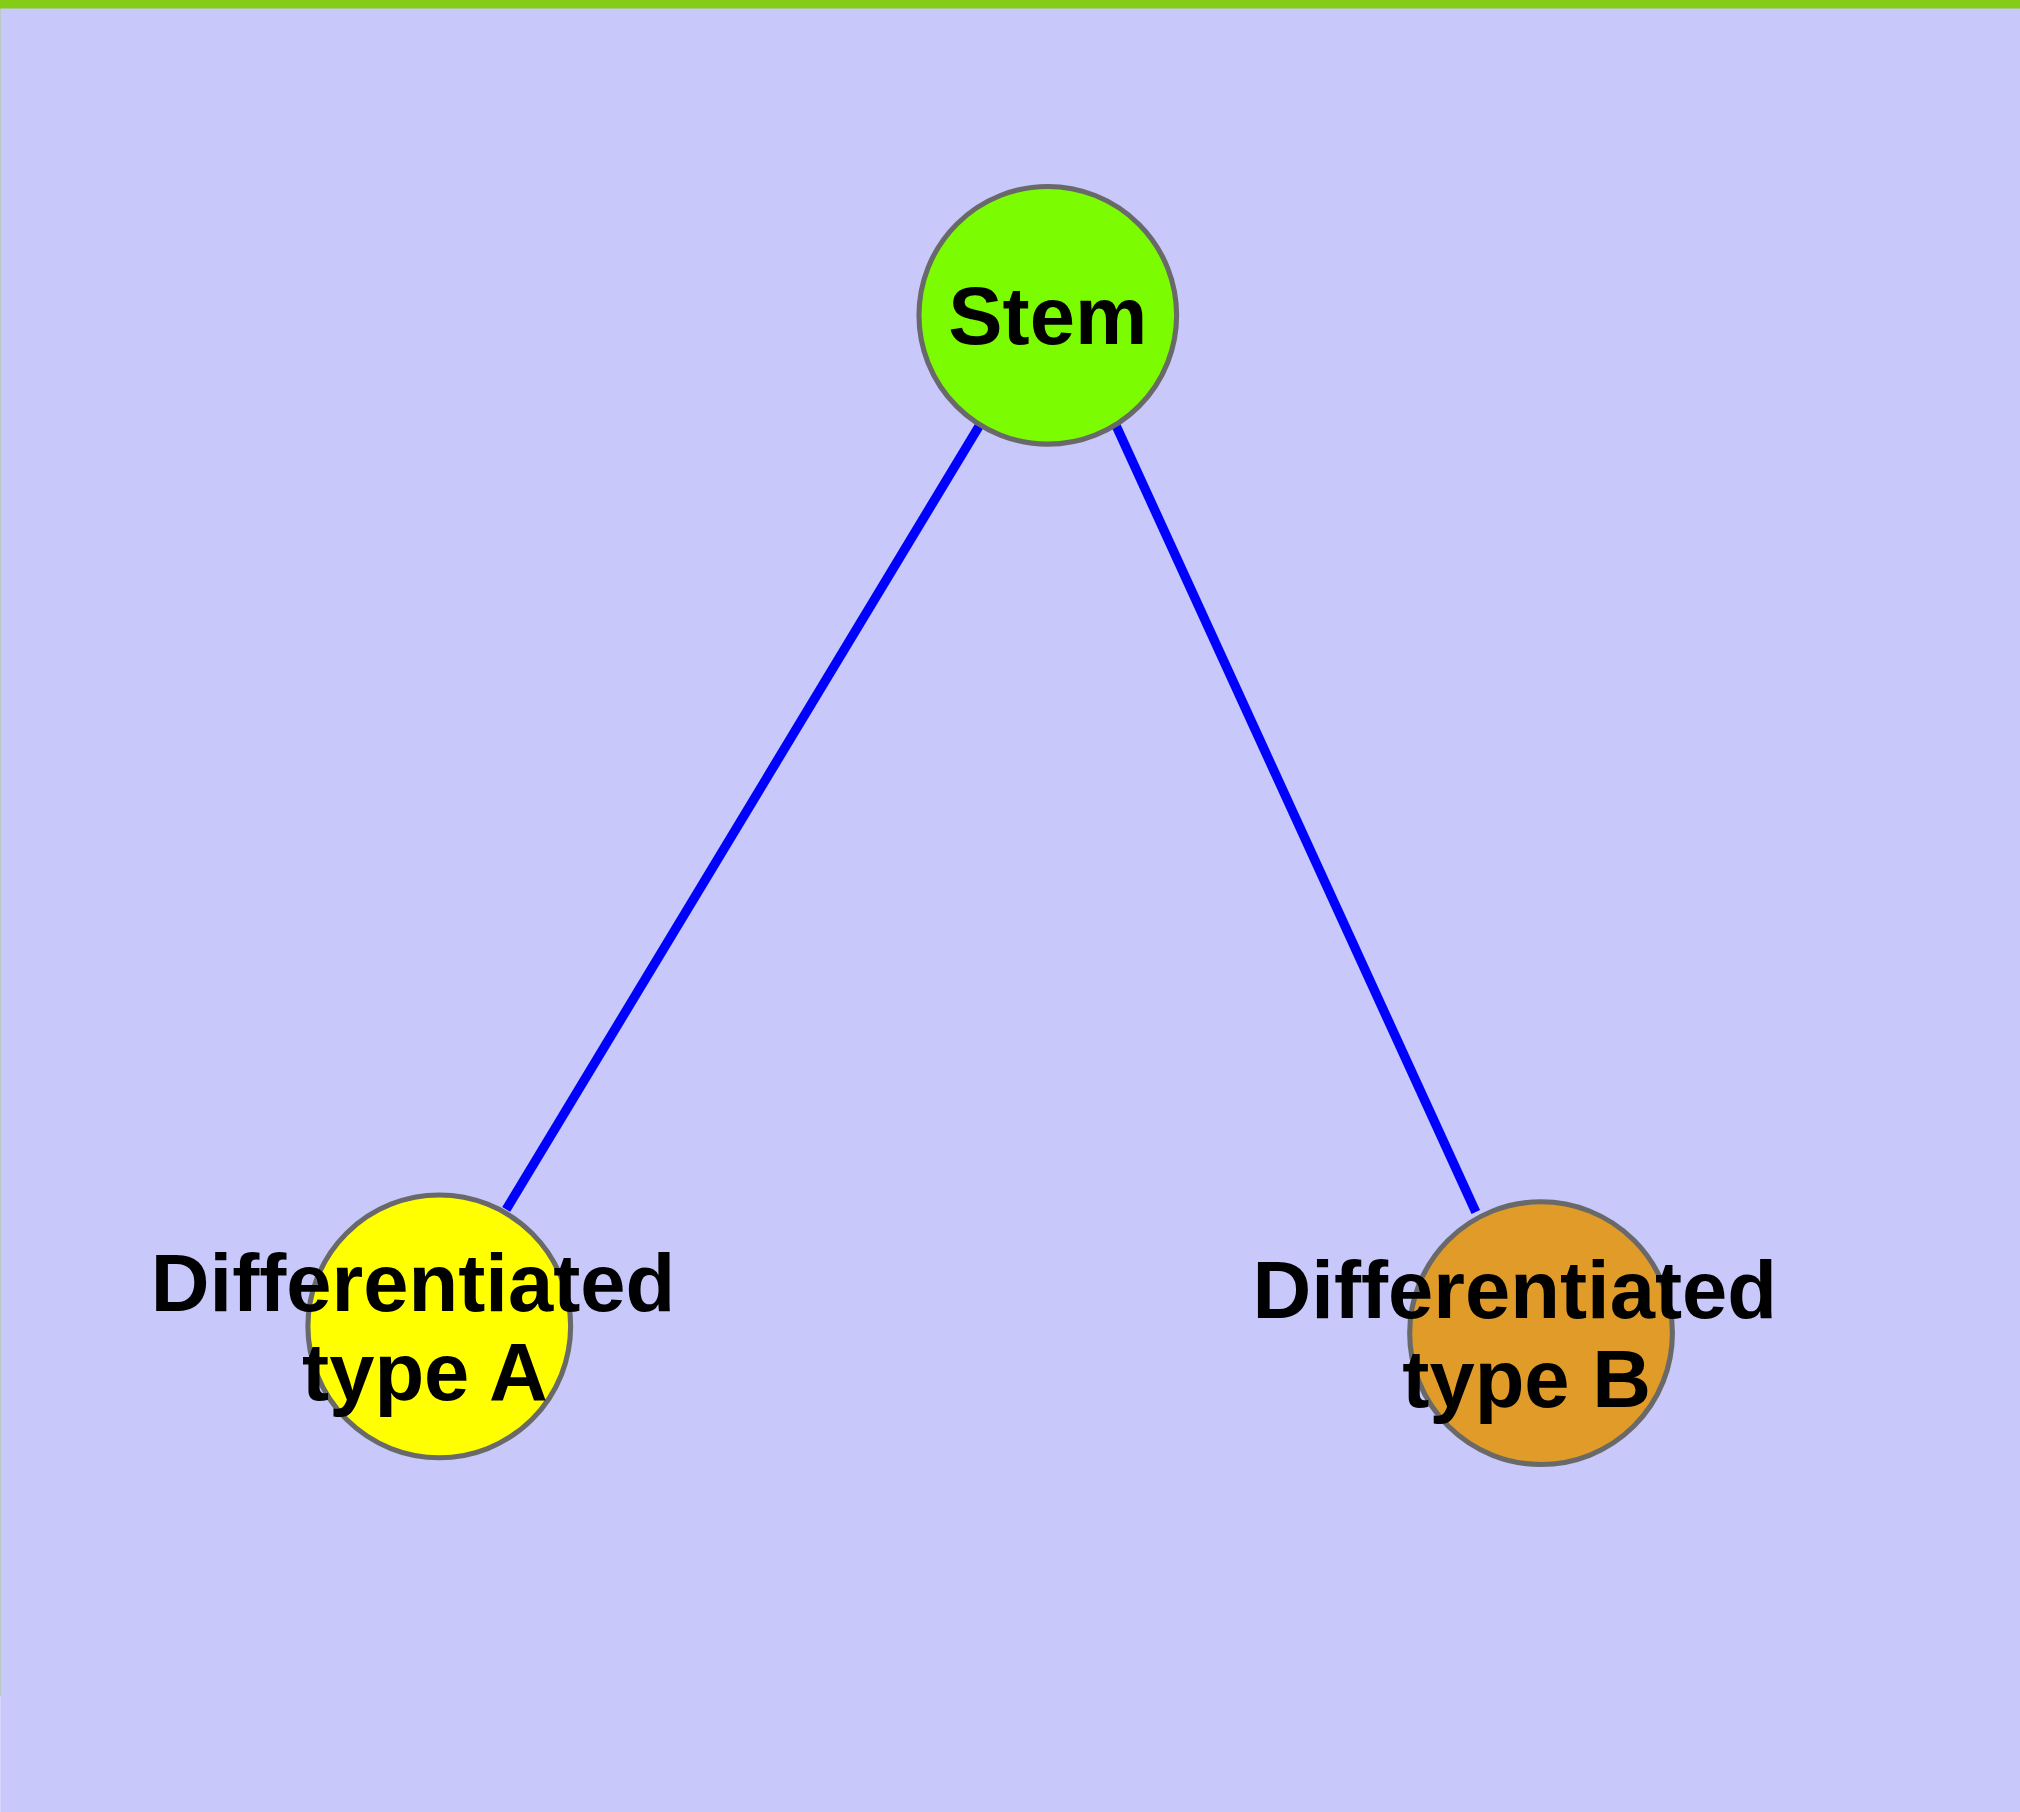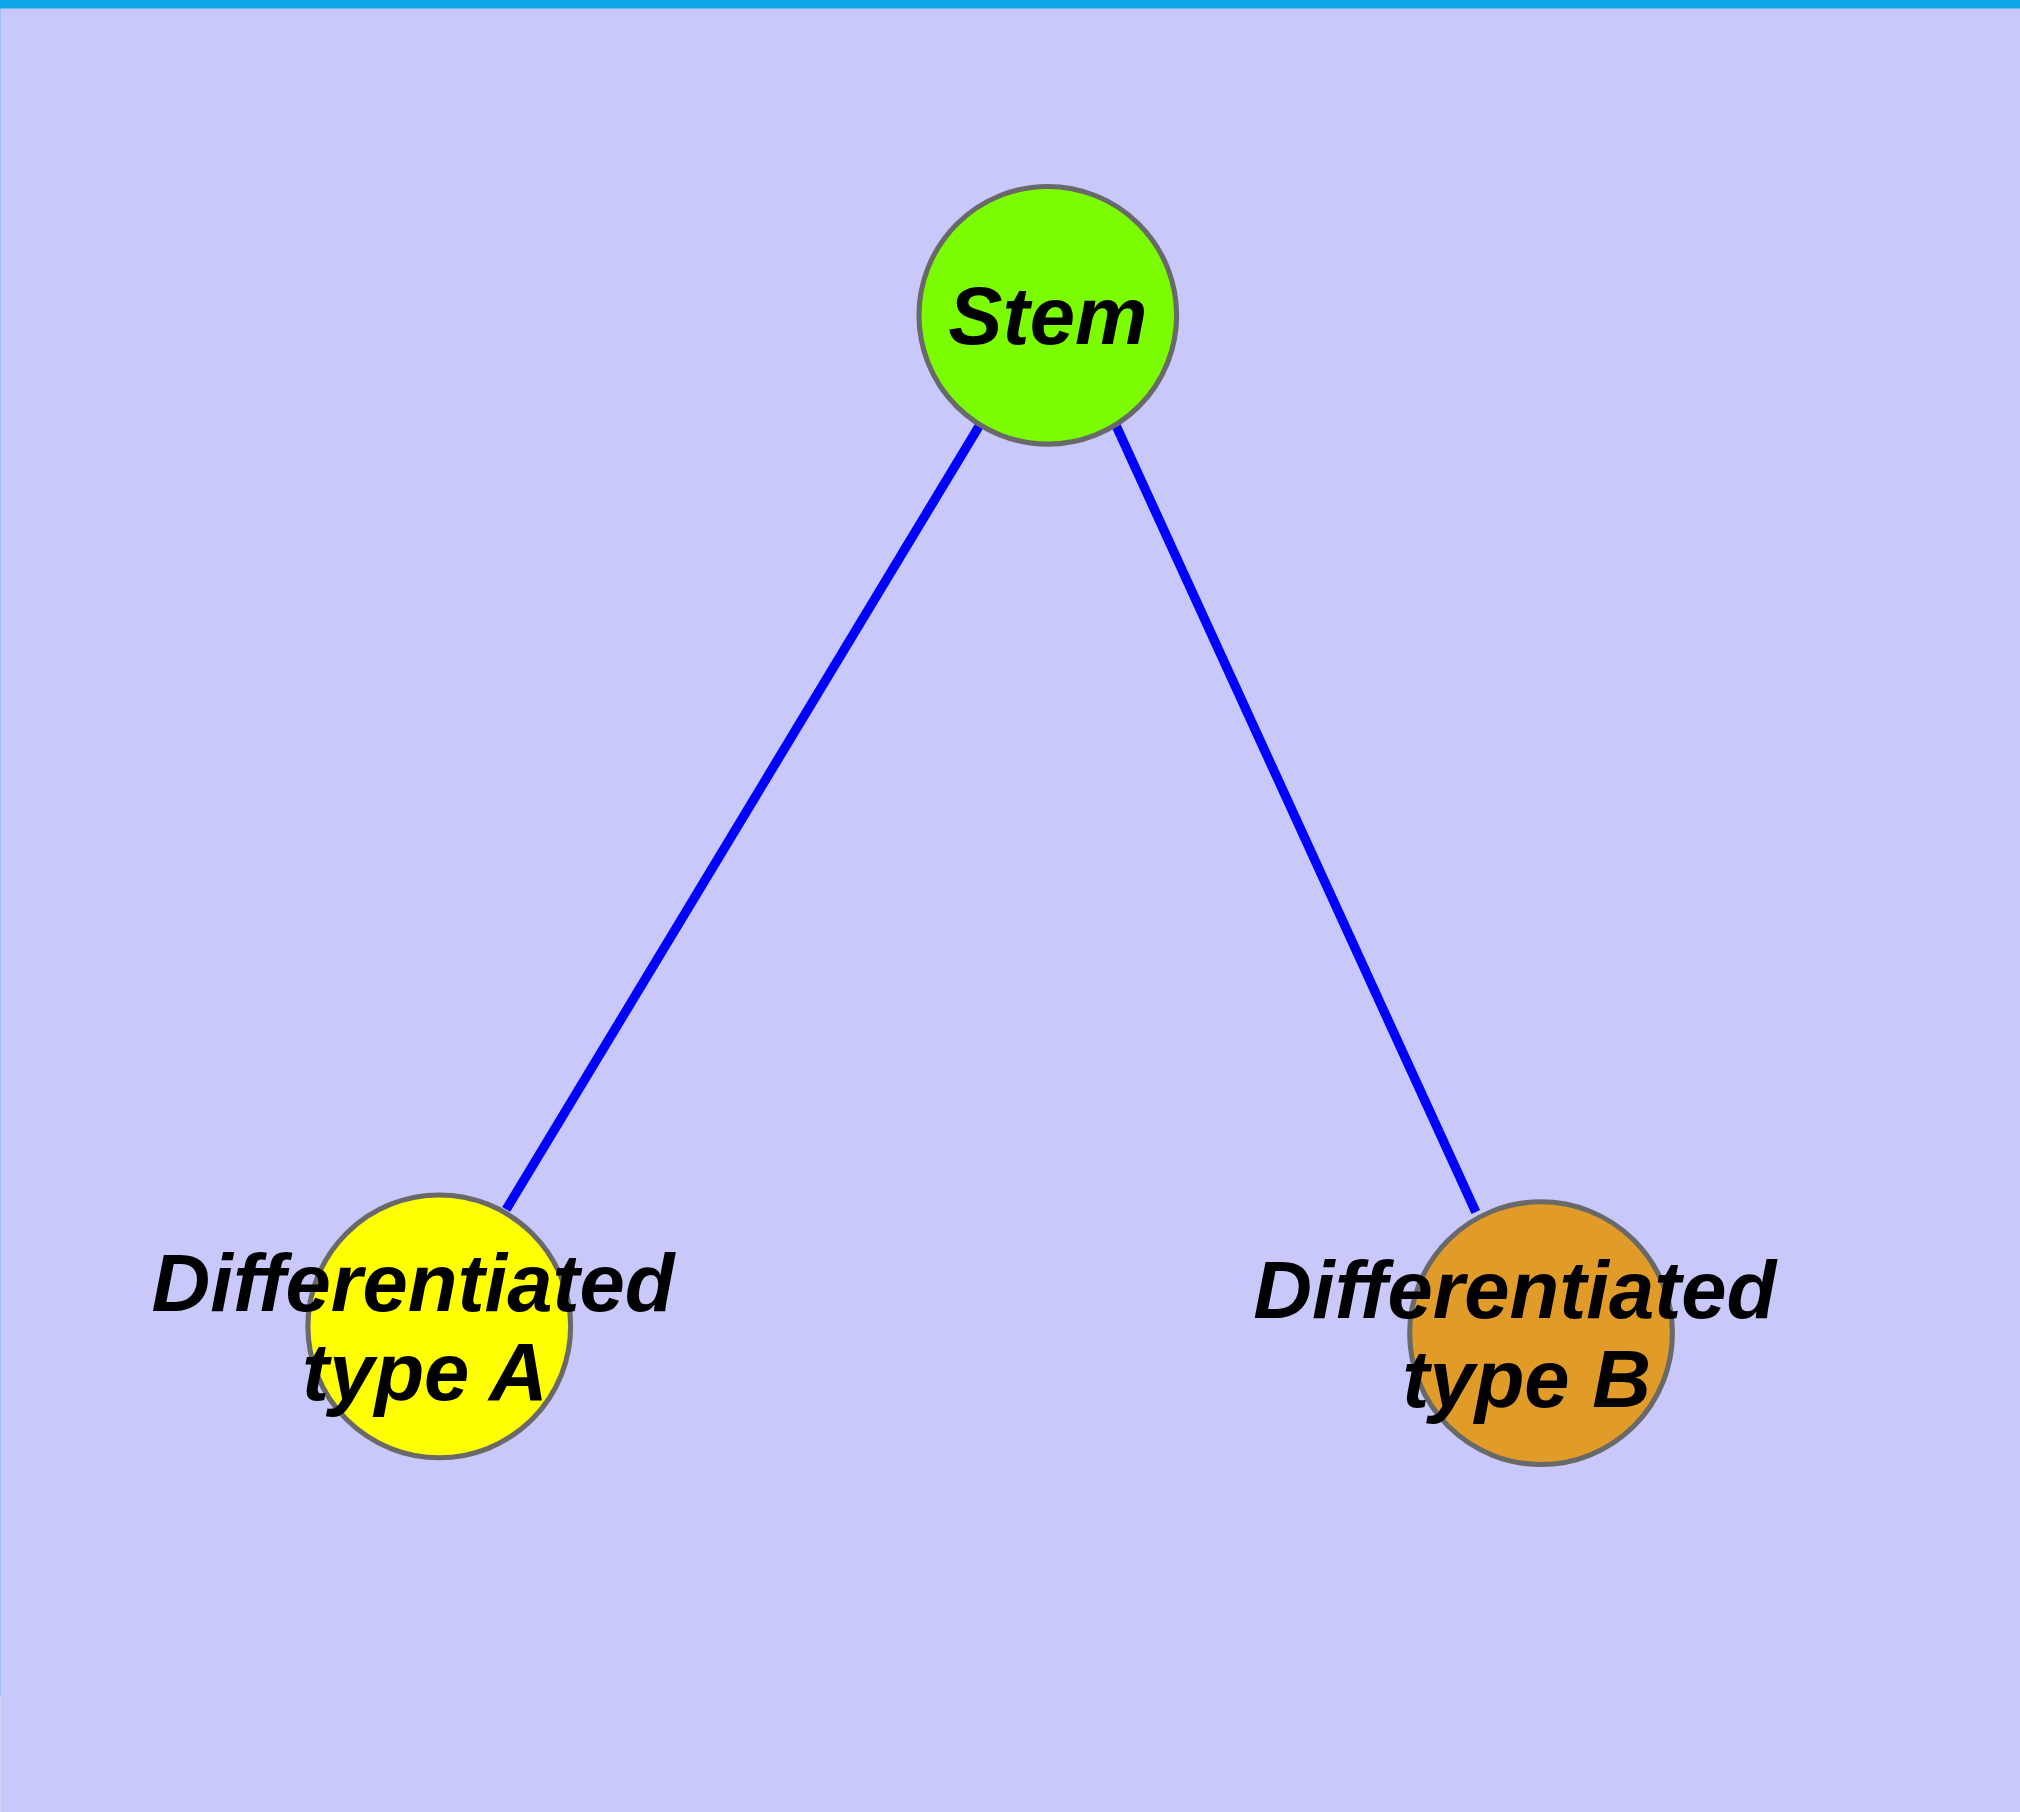--- a/index.html
+++ b/index.html
@@ -11,22 +11,21 @@
   body {
     width: 2021px;
     height: 1812px;
     overflow: hidden;
     font-family: "Liberation Sans", sans-serif;
   }
   #canvas {
     position: relative;
     width: 2021px;
     height: 1696px;
-    background: #0ea5e9;
-    font-style: italic;
+    background: #84cc16;
   }
   #graph-svg {
     position: absolute;
     top: 0;
     left: 0;
     width: 2021px;
     height: 1812px;
     display: block;
   }
   .node-label {

